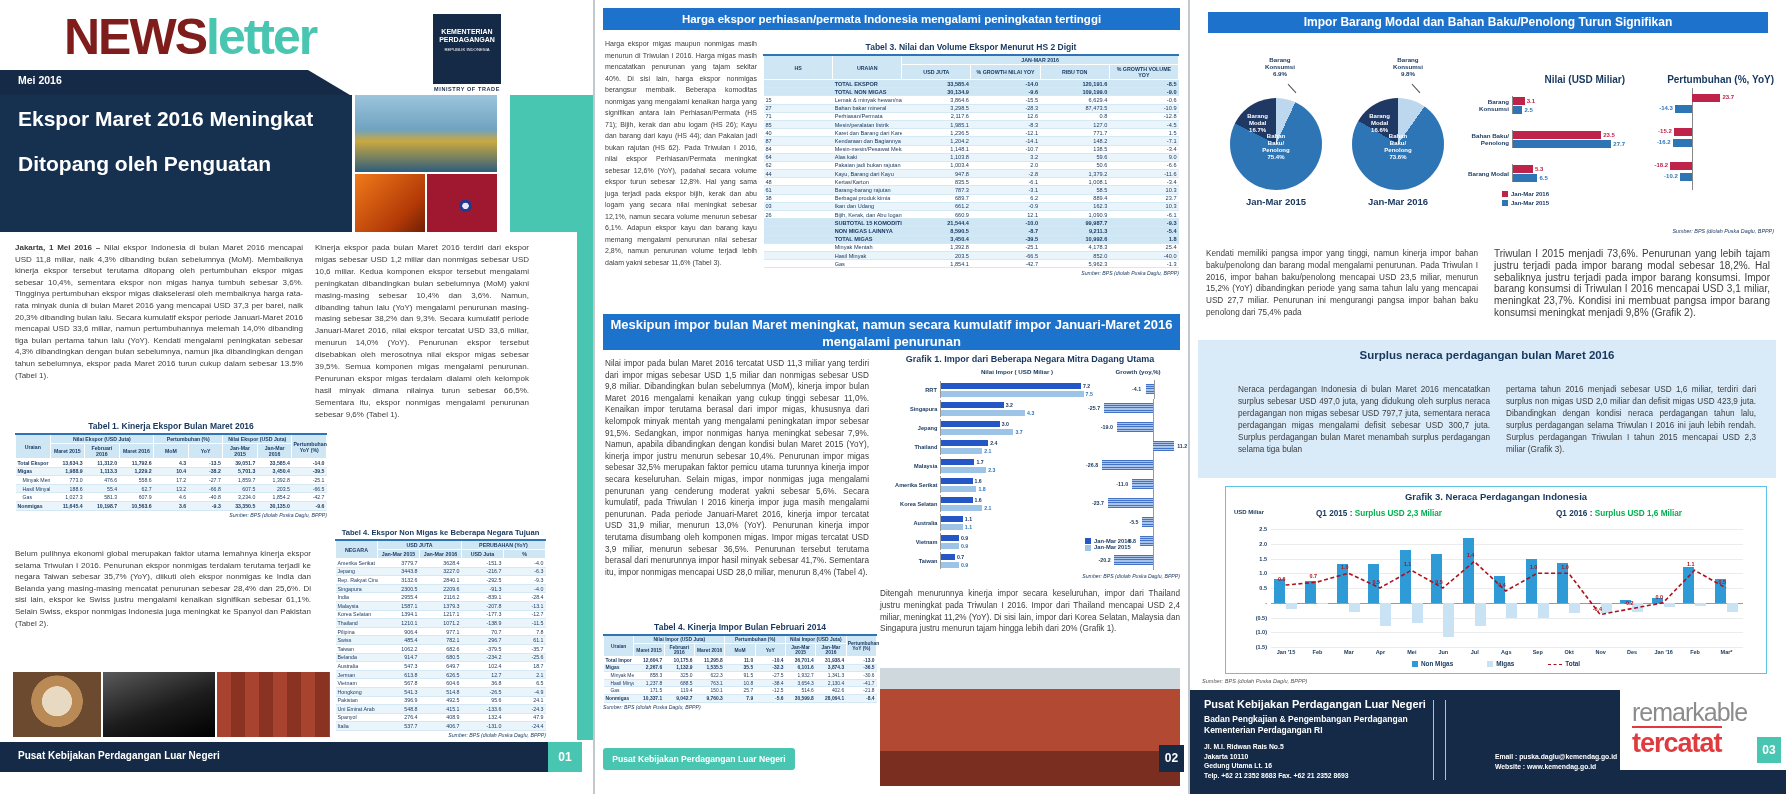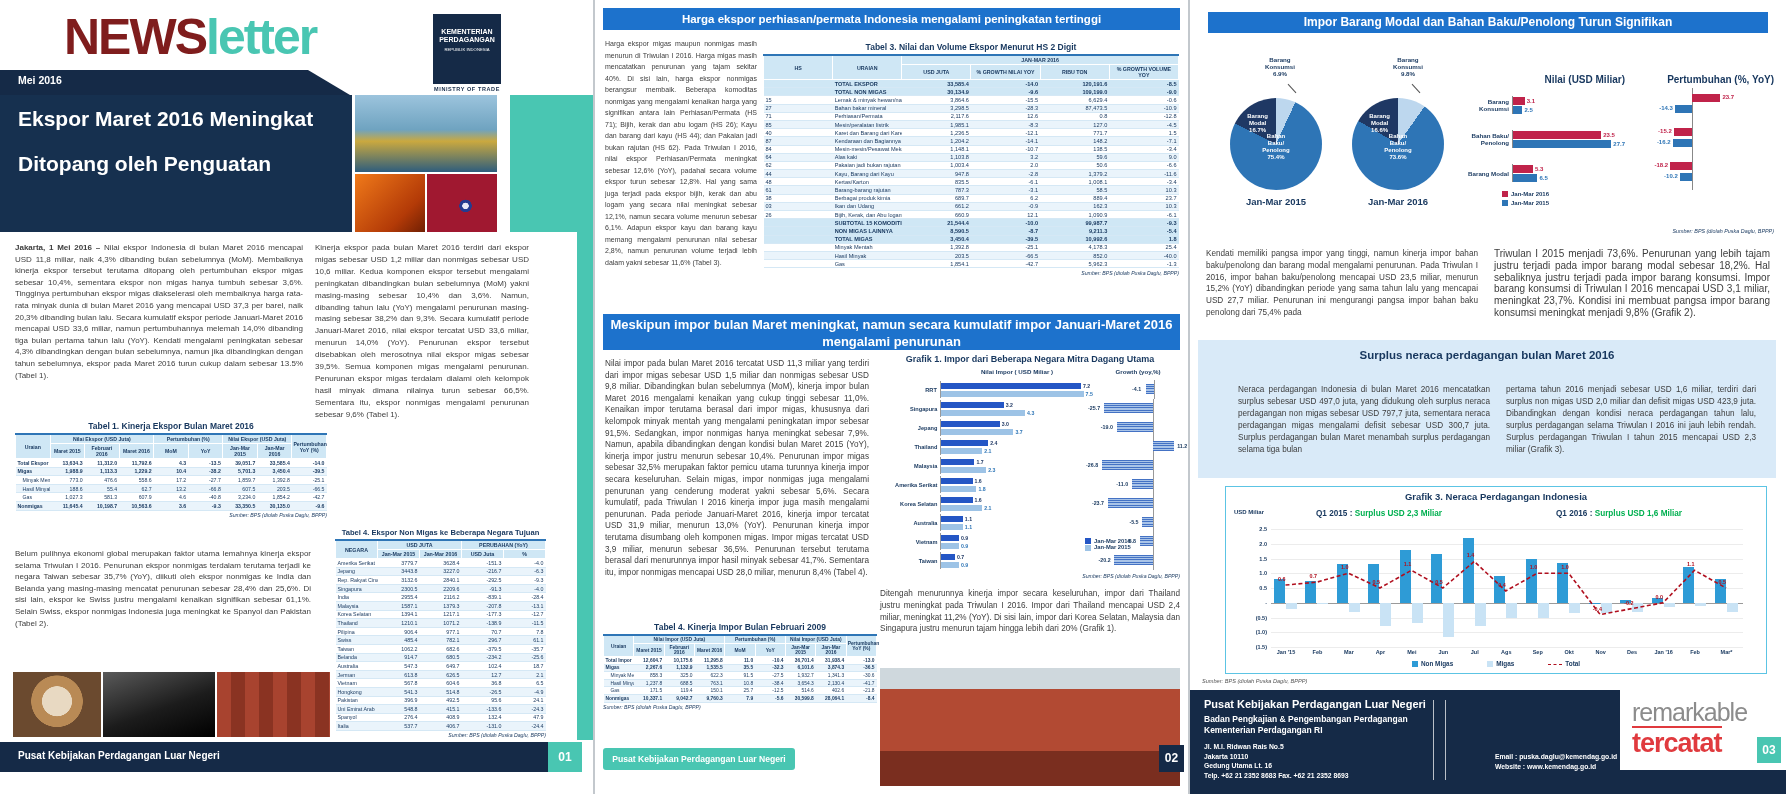--- a/index.html
+++ b/index.html
@@ -855,21 +855,21 @@
             <div><span class="legsq" style="background: rgb(36, 86, 197);"></span><span>Jan-Mar 2016</span></div>
             <div><span class="legsq" style="background: rgb(157, 195, 230);"></span><span>Jan-Mar 2015</span></div>
           </div>
         </div>
       <div id="g1src">Sumber: BPS (diolah Puska Daglu, BPPP)</div>
     </div>
 
     <div class="abs just" id="p2text3">Ditengah menurunnya kinerja impor secara keseluruhan, impor dari Thailand justru meningkat pada Triwulan I 2016. Impor dari Thailand mencapai USD 2,4 miliar, meningkat 11,2% (YoY). Di sisi lain, impor dari Korea Selatan, Malaysia dan Singapura justru menurun tajam hingga lebih dari 20% (Grafik 1).</div>
 
     <div class="abs" id="t4wrap">
-      <div class="ttitle">Tabel 4. Kinerja Impor Bulan Februari 2009</div>
+      <div class="ttitle">Tabel 4. Kinerja Impor Bulan Februari 2014</div>
       <div id="t4">
           <table class="dtable">
             <thead>
               <tr>
                 <th rowspan="2">Uraian</th>
                 <th colspan="3">Nilai Impor (USD Juta)</th>
                 <th colspan="2">Pertumbuhan (%)</th>
                 <th colspan="2">Nilai Impor (USD Juta)</th>
                 <th rowspan="2">Pertumbuhan YoY (%)</th>
               </tr>

